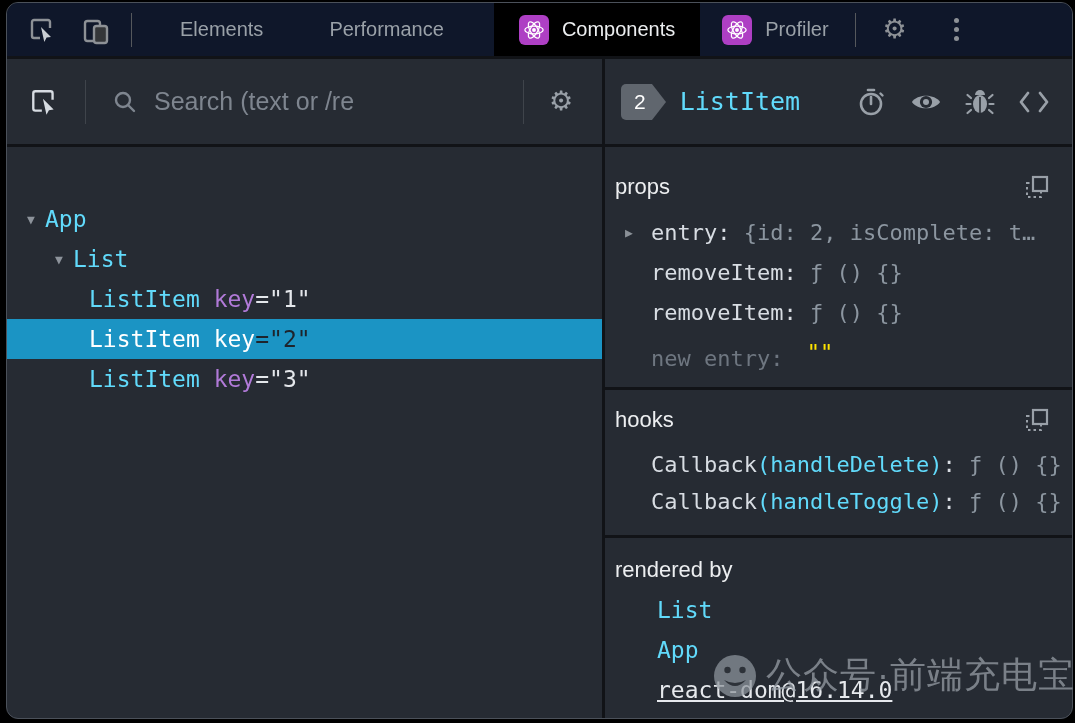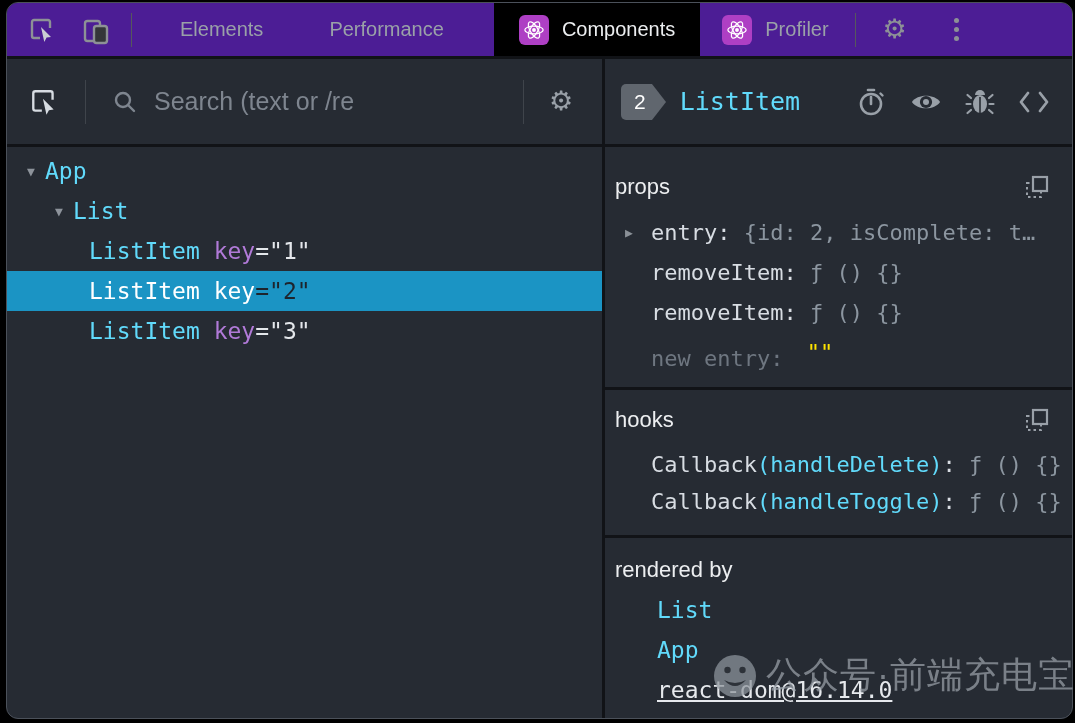--- a/index.html
+++ b/index.html
@@ -4,38 +4,38 @@
 <style>
   * { margin:0; padding:0; box-sizing:border-box; }
   html,body { width:1075px; height:723px; background:#000; overflow:hidden;
               font-family:"Liberation Sans", sans-serif; }
   .screen { position:relative; width:1075px; height:723px; background:#000; }
   .window { position:absolute; left:6px; top:2px; width:1067px; height:717px;
             background:#262b33; border:1px solid #4b515a; border-radius:12px;
             overflow:hidden; display:flex; flex-direction:column; }
 
   
-  .toolbar { height:56px; flex:0 0 56px; background:#4c1d95; display:flex; align-items:center;
+  .toolbar { height:56px; flex:0 0 56px; background:#0f172a; display:flex; align-items:center;
              border-bottom:3px solid #111317; }
   .tb-icon { width:34px; height:34px; display:flex; align-items:center; justify-content:center; cursor:pointer; }
   .tb-sep { width:1px; height:34px; background:#55585c; }
   .tab-plain { font-size:20px; color:#9aa1a8; cursor:pointer; }
   .tab-react { height:100%; display:flex; align-items:center; gap:13px; padding:0 25px; cursor:pointer; }
   .tab-react .tab-label { font-size:20px; color:#9aa1a8; }
   .tab-react.active { background:#000; }
   .tab-react.active .tab-label { color:#eceef0; }
   .react-badge { width:30px; height:30px; border-radius:6px; background:#ae3fc4;
                  display:flex; align-items:center; justify-content:center; }
   .gear { font-size:27px; color:#8d9196; cursor:pointer; line-height:1; }
   .kebab { display:flex; flex-direction:column; gap:4px; cursor:pointer; padding:4px; }
   .kebab i { width:5px; height:5px; border-radius:50%; background:#8d9196; }
 
   
   .main { flex:1; display:flex; min-height:0; }
-  .left-panel { width:595px; flex:0 0 595px; display:flex; flex-direction:column; }
+  .left-panel { width:595px; flex:0 0 595px; display:flex; flex-direction:column;gap:48px; }
   .v-divider { width:3px; background:#111317; }
   .right-panel { flex:1; display:flex; flex-direction:column; min-width:0; }
 
   
   .left-toolbar { height:88px; flex:0 0 88px; display:flex; align-items:center;
                   border-bottom:3px solid #111317; }
   .lt-sep { width:1px; height:44px; background:#3f444b; }
   .search-input { flex:1; background:transparent; border:none; outline:none;
                   font-size:25px; color:#c6ccd4; margin-left:12px; min-width:0;
                   font-family:"Liberation Sans", sans-serif; }

